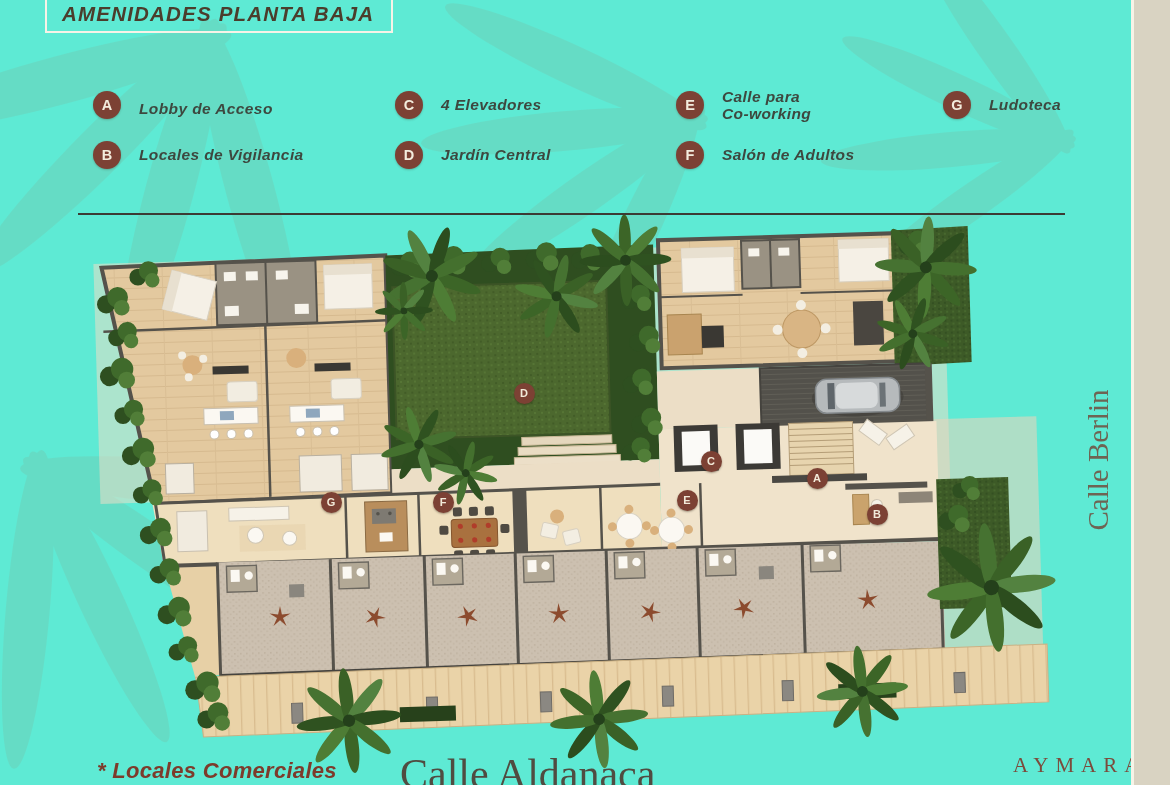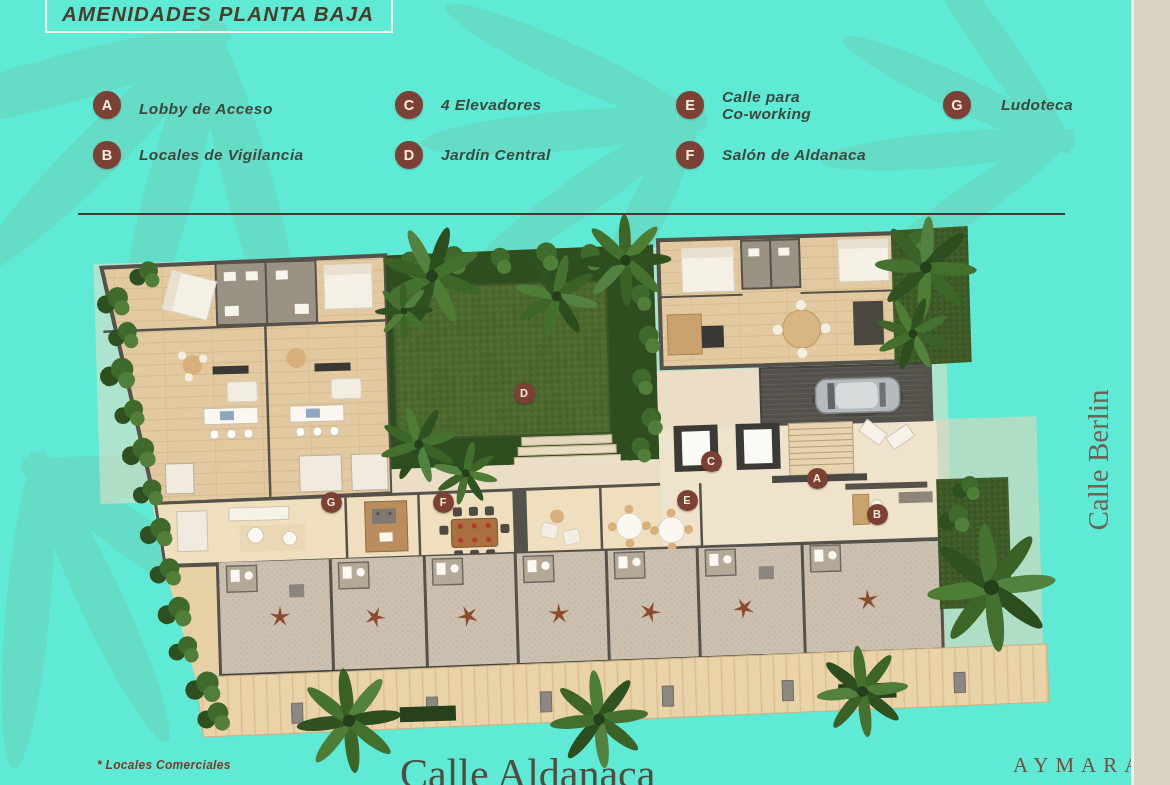--- a/index.html
+++ b/index.html
@@ -25,21 +25,21 @@
   .plan-marker{position:absolute;width:21px;height:21px;border-radius:50%;
                color:#f2ead9;font-size:11px;font-weight:bold;
                display:flex;align-items:center;justify-content:center;
                box-shadow:0 1px 2px rgba(40,25,15,.4);}
   
   .street-right{position:absolute;left:950px;top:442px;width:300px;height:36px;
                 transform:rotate(-90deg);text-align:center;
                 font-family:"Liberation Serif",serif;font-size:29px;color:#6e6453;}
   .street-bottom{position:absolute;left:400px;top:750px;width:400px;text-align:left;
                  font-family:"Liberation Serif",serif;font-size:42px;color:#504c41;}
-  .footnote{position:absolute;left:97px;top:758px;font-size:12px;font-weight:bold;
+  .footnote{position:absolute;left:97px;top:758px;font-size:22px;font-weight:bold;
             font-style:italic;color:#7d3b2b;letter-spacing:.3px;}
   .brand{position:absolute;left:1013px;top:753px;font-family:"Liberation Serif",serif;
          font-size:21px;letter-spacing:7px;color:#7c4b3c;}
   .right-line{position:absolute;left:1131px;top:0;width:3px;height:785px;background:#f7f3e7;}
   .right-band{position:absolute;left:1134px;top:0;width:36px;height:785px;background:#d9d3c2;}
 </style>
 </head>
 <body>
 
 <div class="canvas">
@@ -456,27 +456,27 @@
         </div>
       </div>
       <div class="legend-col" style="left: 676px;">
         <div class="legend-item">
           <span class="badge" style="background: rgb(124, 65, 52);">E</span>
           <span class="legend-label" style="color: rgb(61, 72, 63);">Calle para
 Co-working</span>
         </div>
         <div class="legend-item">
           <span class="badge" style="background: rgb(124, 65, 52);">F</span>
-          <span class="legend-label" style="color: rgb(61, 72, 63);">Salón de Aldanaca</span>
+          <span class="legend-label" style="color: rgb(61, 72, 63);">Salón de Adultos</span>
         </div>
       </div>
       <div class="legend-col" style="left: 943px;">
         <div class="legend-item">
           <span class="badge" style="background: rgb(124, 65, 52);">G</span>
-          <span class="legend-label" style="color: rgb(61, 72, 63); margin-left: 12px;">Ludoteca</span>
+          <span class="legend-label" style="color: rgb(61, 72, 63);">Ludoteca</span>
         </div>
       </div>
     </div>
 
   <div class="divider"></div>
 
   <div>
       <div class="plan-marker" style="left: 806.5px; top: 467.5px; background: rgb(124, 65, 52);">A</div>
       <div class="plan-marker" style="left: 866.5px; top: 503.5px; background: rgb(124, 65, 52);">B</div>
       <div class="plan-marker" style="left: 700.5px; top: 450.5px; background: rgb(124, 65, 52);">C</div>

